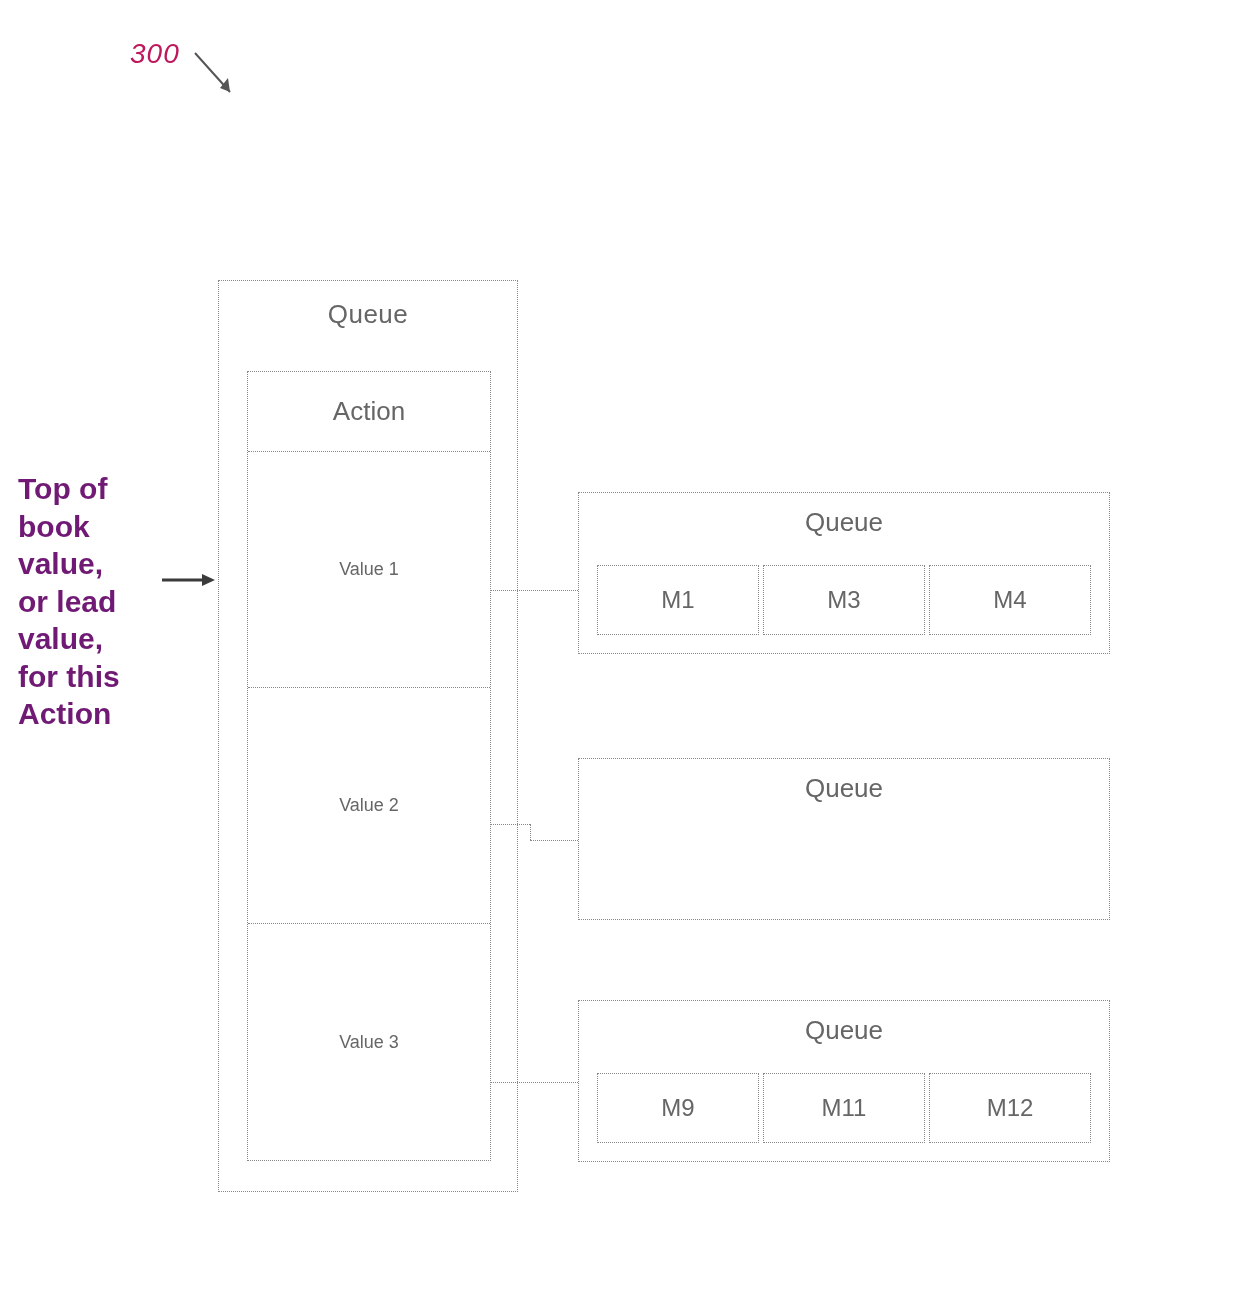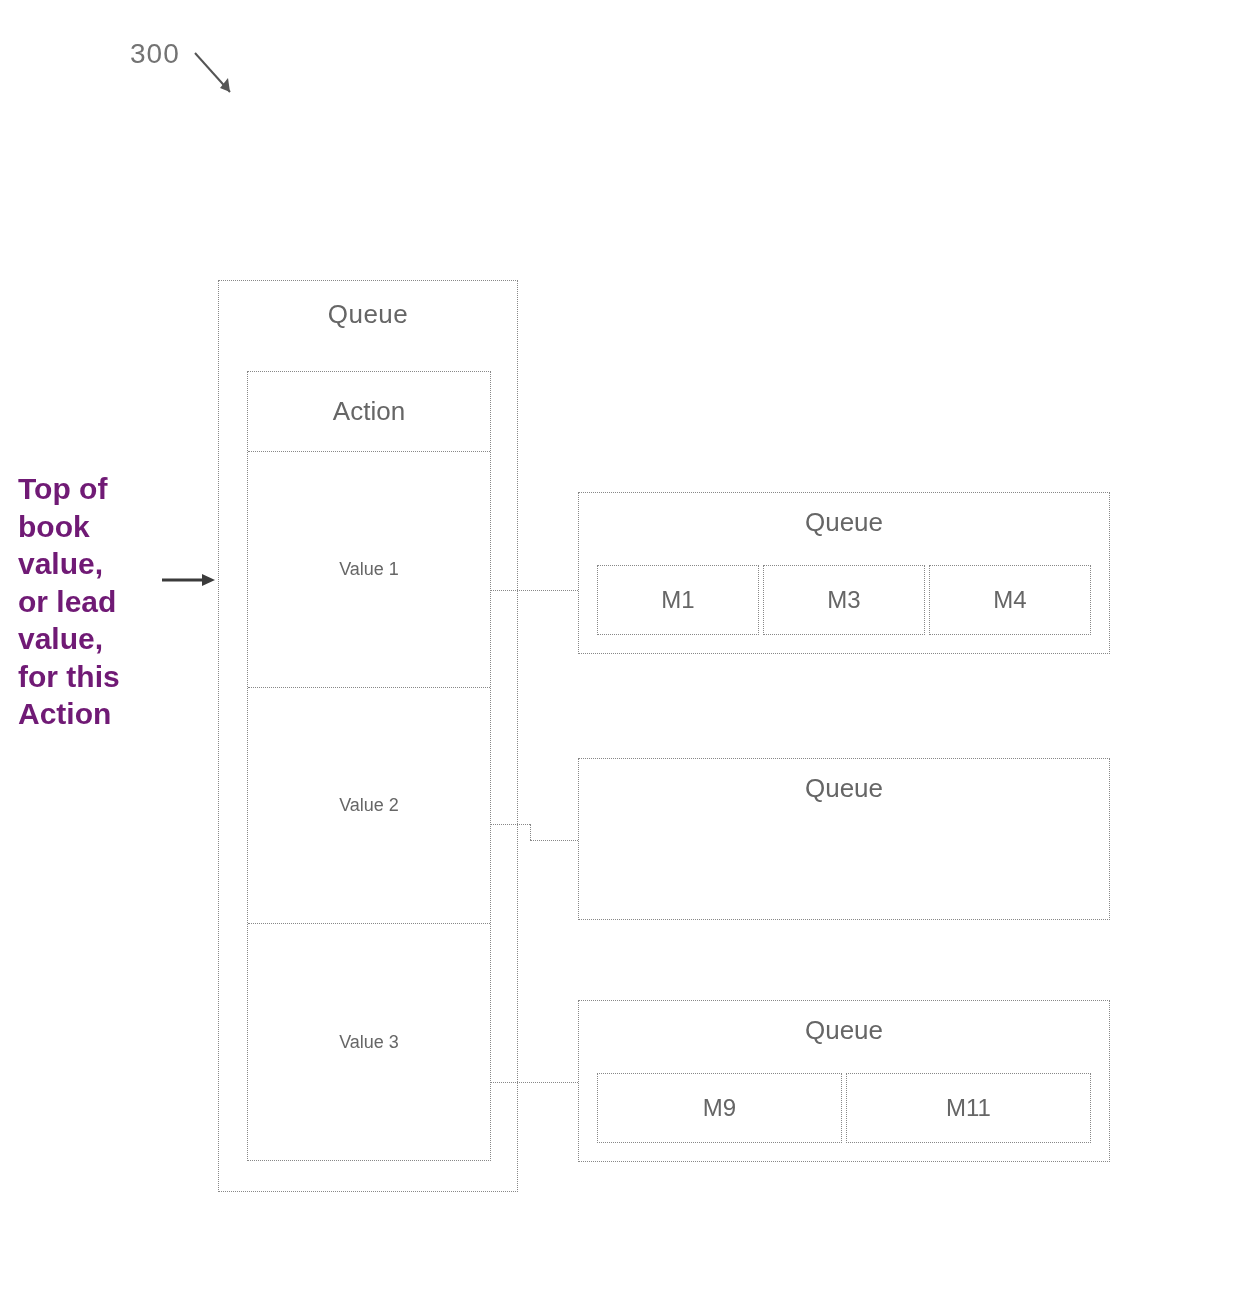--- a/index.html
+++ b/index.html
@@ -16,22 +16,23 @@
   .canvas {
     position: relative;
     width: 1240px;
     height: 1314px;
   }
   .ref-label {
     position: absolute;
     left: 130px;
     top: 38px;
     font-size: 28px;
-    color: #737373;
+    color: #be185d;
     letter-spacing: 1px;
+    font-style: italic;
   }
   .ref-arrow {
     position: absolute;
     left: 190px;
     top: 48px;
     width: 60px;
     height: 60px;
   }
   .side-label {
     position: absolute;
@@ -194,16 +195,17 @@
 
   <div class="sub-queue sq2">
     <div class="title">Queue</div>
   </div>
 
   <div class="sub-queue sq3">
     <div class="title">Queue</div>
     <div class="items-row">
       <div class="item">M9</div>
       <div class="item">M11</div>
+      <div class="item">M12</div>
     </div>
   </div>
 
 </div>
 
 </body></html>

